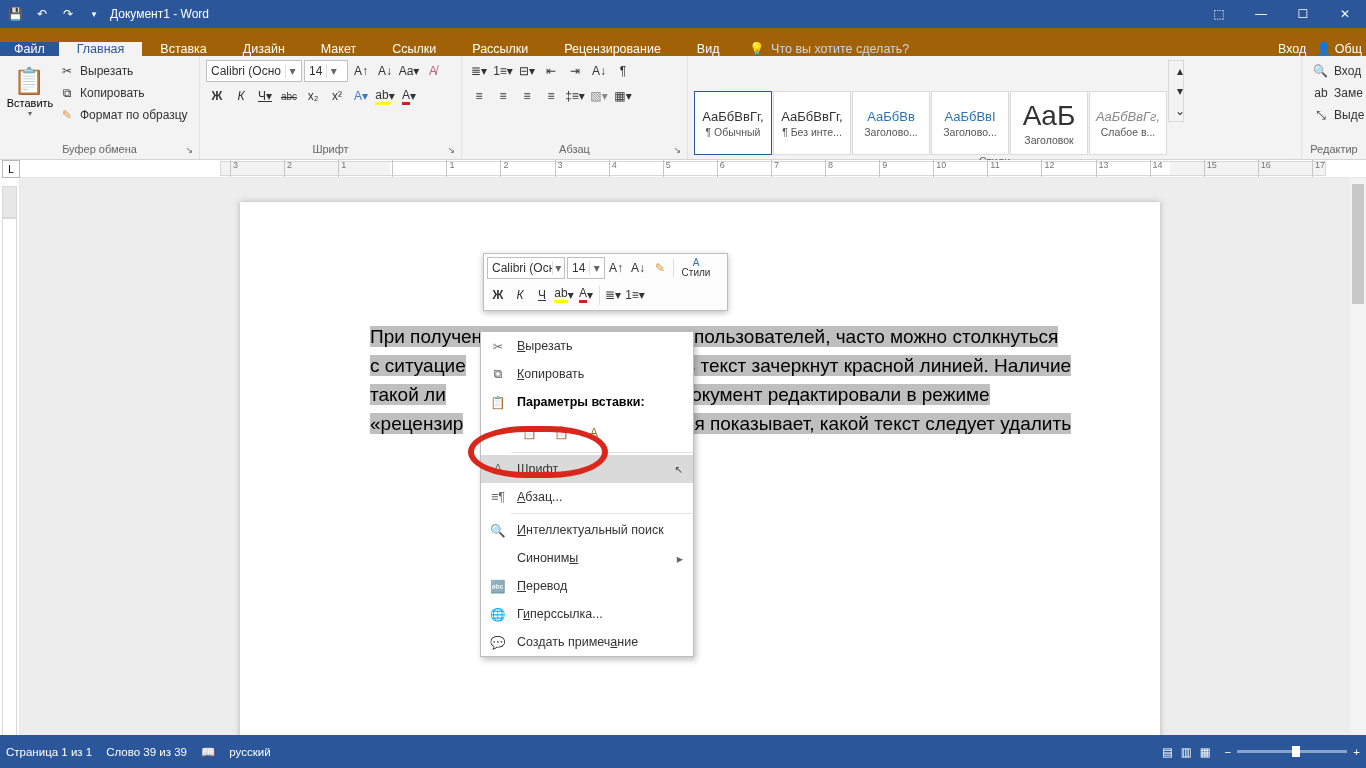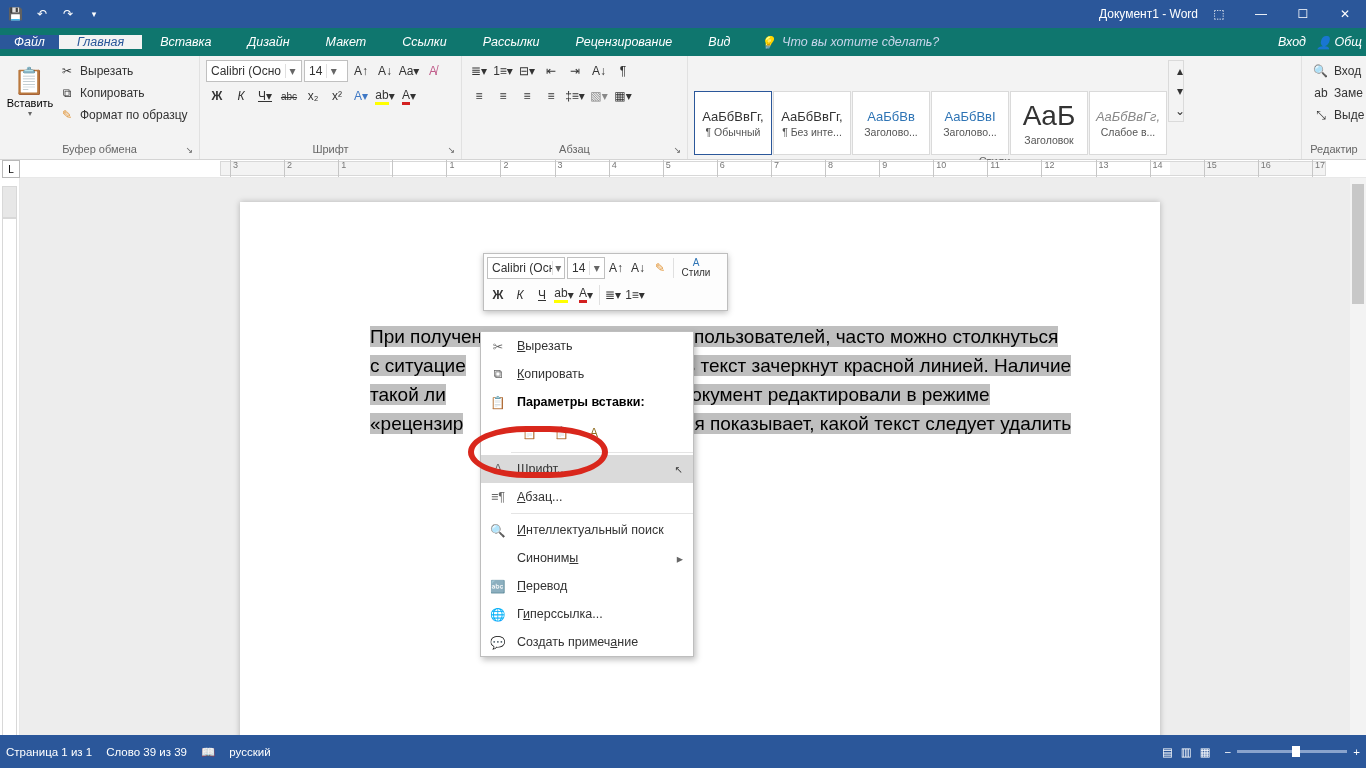--- a/index.html
+++ b/index.html
@@ -2,26 +2,26 @@
 <html><head>
 <meta charset="utf-8">
 <style>
 * { margin: 0; padding: 0; box-sizing: border-box; font-family: "Segoe UI", Tahoma, sans-serif; }
 body { width: 1366px; height: 768px; background: #fff; overflow: hidden; position: relative; font-size: 12px; }
 
 
 .titlebar { height: 28px; background: #2B579A; color: #fff; display: flex; align-items: center; }
 .titlebar .qat { display: flex; align-items: center; gap: 2px; padding: 0 4px; }
 .titlebar .qat .btn { width: 24px; height: 24px; display: flex; align-items: center; justify-content: center; color: #fff; }
-.titlebar .title { flex: 1; text-align: right; font-size: 12px; }
+.titlebar .title { flex: 1; text-align: left; font-size: 12px; }
 .titlebar .winbtns { display: flex; }
 .titlebar .winbtns .btn { width: 42px; height: 28px; display: flex; align-items: center; justify-content: center; color:#fff;}
 
 
-.menurow { height: 28px; background: #0f766e; color: #fff; display: flex; align-items: center; font-style: italic; }
+.menurow { height: 28px; background: #a16207; color: #fff; display: flex; align-items: flex-end; }
 .menurow .file { background: #2B579A; color:#fff; padding: 0 14px; display:flex; align-items:center; font-size:12.5px;}
 .menurow .tab { padding: 0 18px; display:flex; align-items:center; font-size:12.5px; color:#fff;}
 .menurow .tab.active { background: #F3F3F3; color:#2B579A; }
 .menurow .tellme { display:flex; align-items:center; gap:6px; color:#C9D6EC; padding:0 12px; font-size:12.5px;}
 .menurow .spacer { flex:1; }
 .menurow .right { display:flex; align-items:center; color:#fff; gap:10px; padding-right:4px; font-size:12.5px;}
 
 
 .ribbon { height: 104px; background: #F3F3F3; border-bottom:1px solid #D4D4D4; display:flex; }
 .group { border-right:1px solid #E1E1E1; padding: 4px 6px 2px 6px; display:flex; flex-direction:column; position:relative;}

